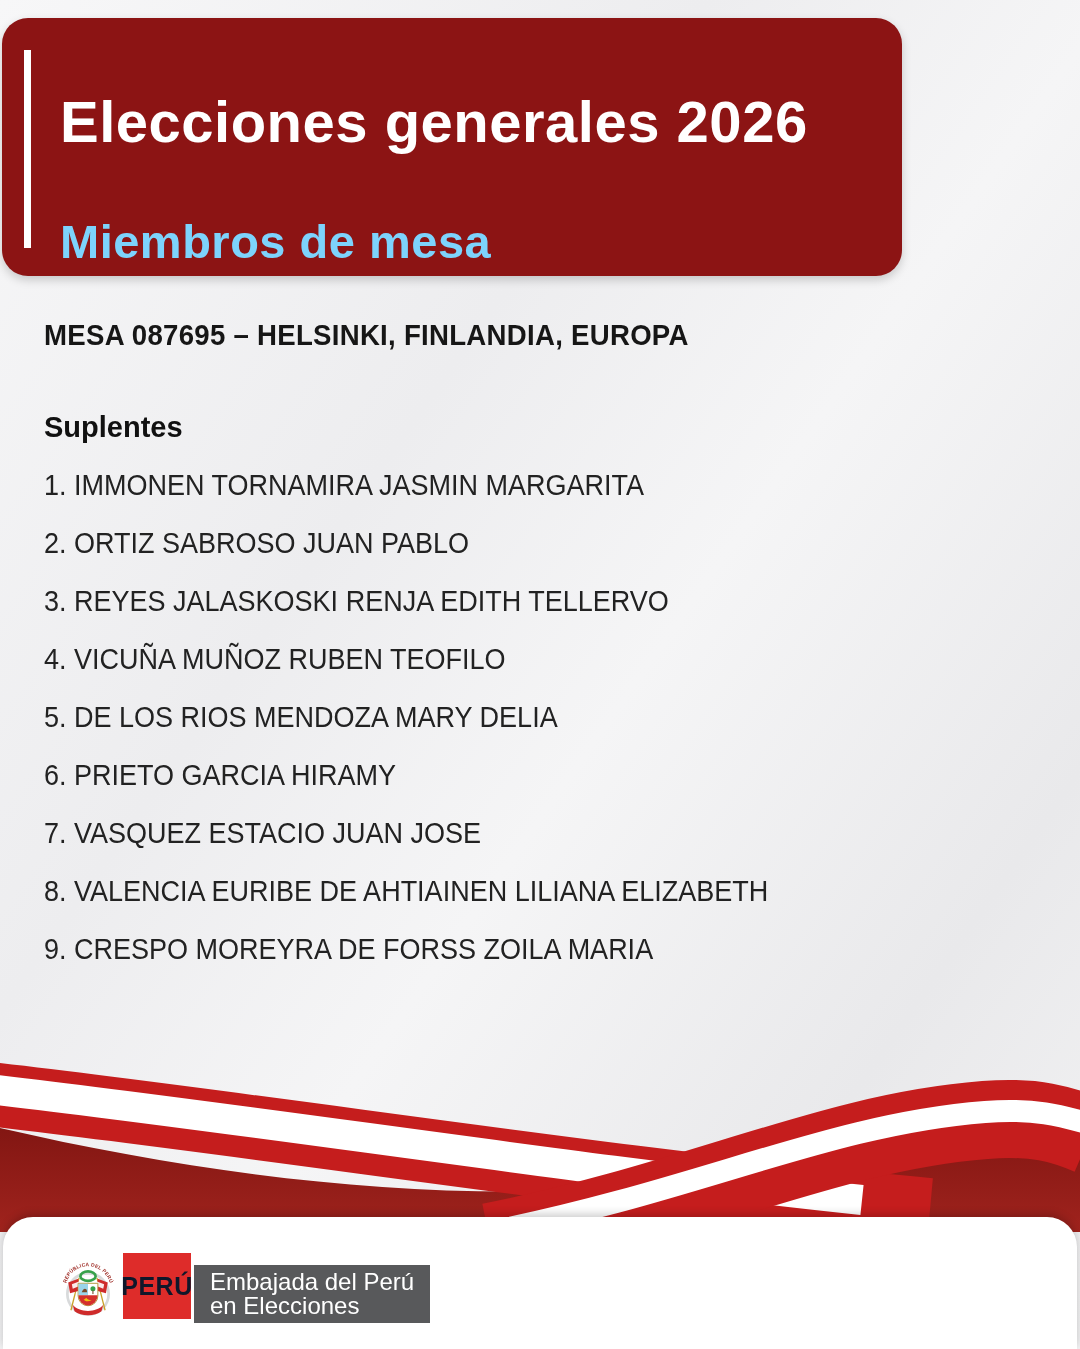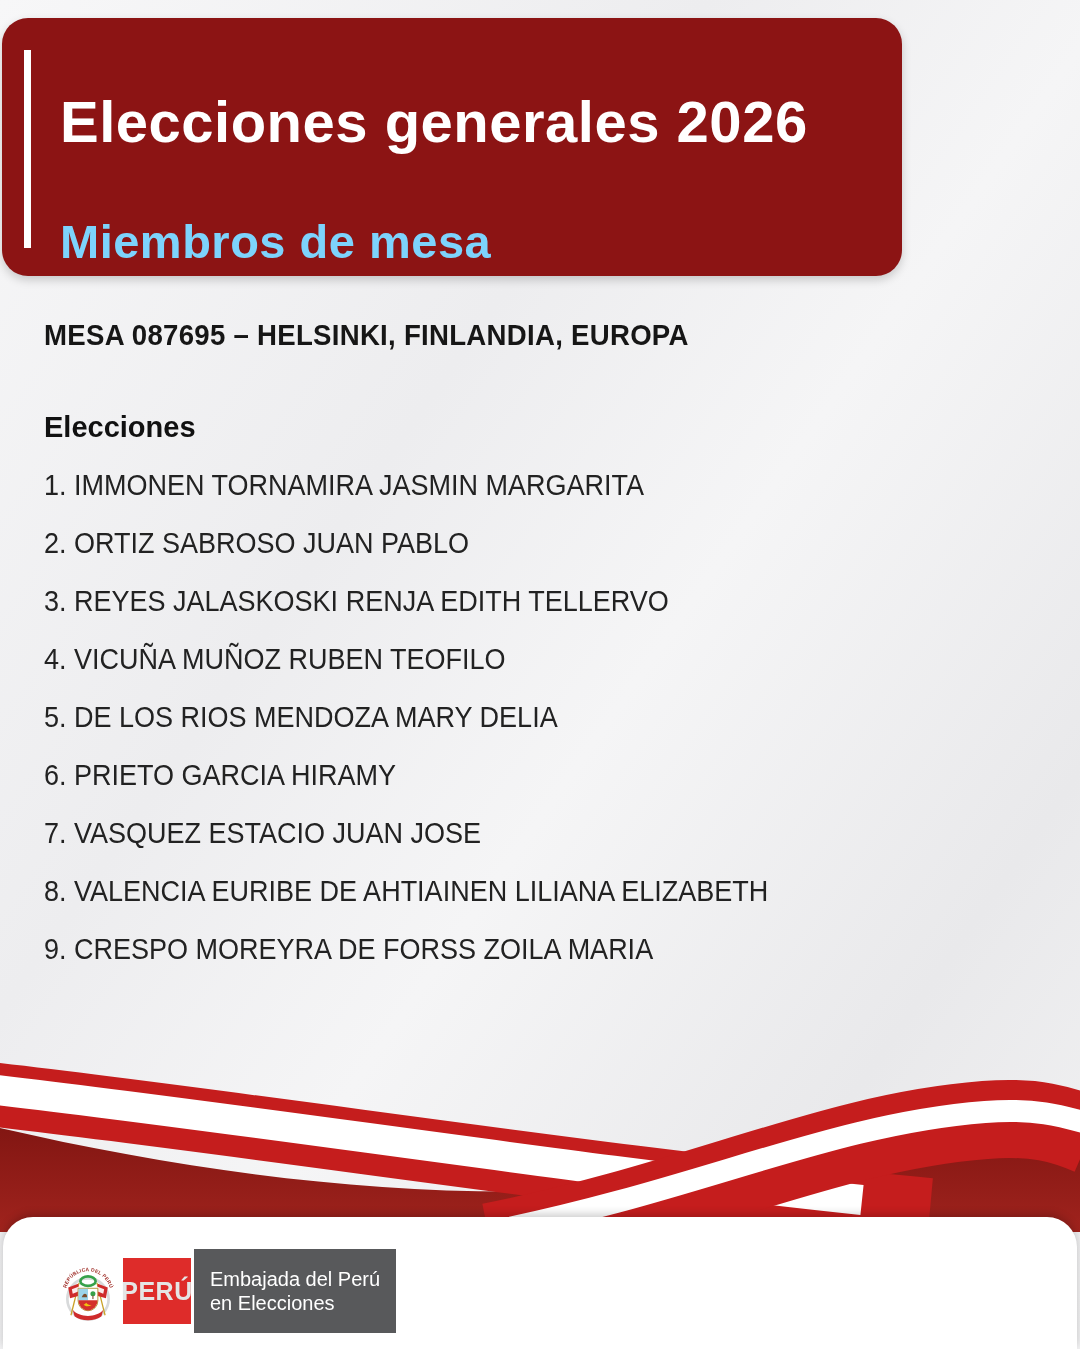--- a/index.html
+++ b/index.html
@@ -50,44 +50,45 @@
   .footer-card{
     position:absolute;left:3px;right:3px;top:1217px;bottom:0;
     background:#ffffff;border-radius:30px 30px 0 0;
     box-shadow:0 -3px 9px rgba(0,0,0,0.20);
   }
   .logo-row{position:absolute;left:56px;top:32px;display:flex;align-items:center;}
   .emblem{width:58px;height:70px;margin-right:6px;}
   .brand-box{
     width:68px;height:66px;background:var(--brand_red);
     display:flex;align-items:center;justify-content:center;
-    color:#e5e5e5;font-size:25px;font-weight:600;letter-spacing:0.5px;
+    color:#0f172a;font-size:25px;font-weight:600;letter-spacing:0.5px;
   }
   .org-box{
-    height:84px;margin-left:3px;background:var(--org_gray);
+    height:58px;margin-left:3px;background:var(--org_gray);
     display:flex;flex-direction:column;justify-content:center;
-    padding:0 16px;color:#ffffff;font-size:20px;line-height:24px;font-weight:400;
+    padding:0 16px;color:#ffffff;font-size:24px;line-height:24px;font-weight:400;
     white-space:nowrap;
+    margin-top:16px;
   }
 </style>
 </head>
 <body>
 
 <div id="canvas">
 
   <div class="header-card">
     <div class="header-bar"></div>
     <div class="header-title">Elecciones generales 2026</div>
     <div class="header-subtitle">Miembros de mesa</div>
   </div>
 
   <div class="mesa-heading">MESA 087695 – HELSINKI, FINLANDIA, EUROPA</div>
 
   <div class="list-block">
-    <div class="section-label">Elecciones</div>
+    <div class="section-label">Suplentes</div>
     <div class="member-row">1. IMMONEN TORNAMIRA JASMIN MARGARITA</div>
     <div class="member-row">2. ORTIZ SABROSO JUAN PABLO</div>
     <div class="member-row">3. REYES JALASKOSKI RENJA EDITH TELLERVO</div>
     <div class="member-row">4. VICUÑA MUÑOZ RUBEN TEOFILO</div>
     <div class="member-row">5. DE LOS RIOS MENDOZA MARY DELIA</div>
     <div class="member-row">6. PRIETO GARCIA HIRAMY</div>
     <div class="member-row">7. VASQUEZ ESTACIO JUAN JOSE</div>
     <div class="member-row">8. VALENCIA EURIBE DE AHTIAINEN LILIANA ELIZABETH</div>
     <div class="member-row">9. CRESPO MOREYRA DE FORSS ZOILA MARIA</div>
   </div>

